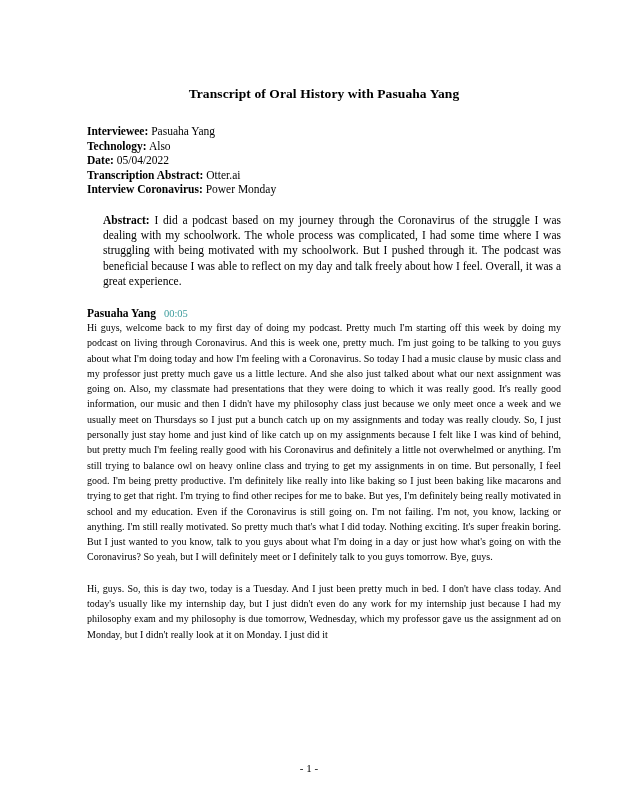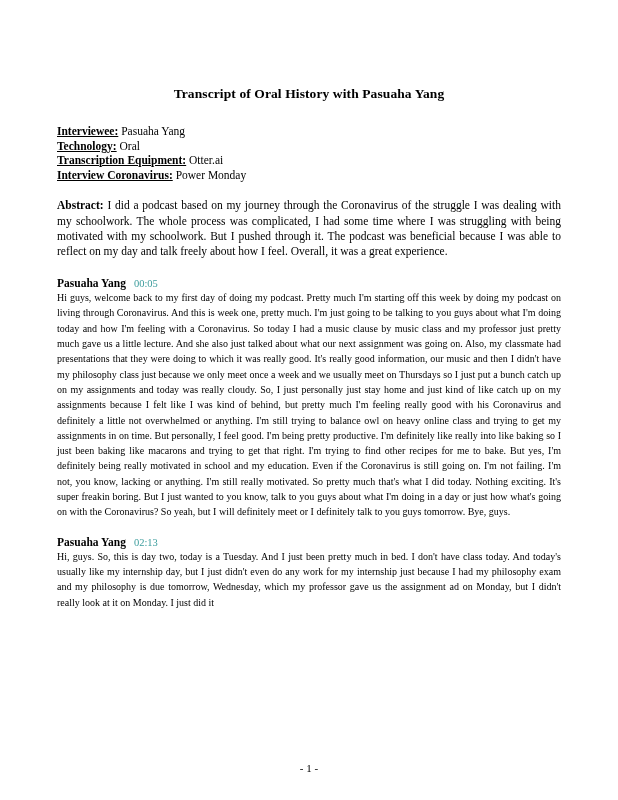--- a/index.html
+++ b/index.html
@@ -10,47 +10,46 @@
   body {
     font-family: "Liberation Serif", serif;
   }
   .page {
     width: 618px;
     height: 800px;
     background: #ffffff;
     margin: 0 auto;
     position: relative;
     box-sizing: border-box;
-    padding: 86px 57px 30px 57px;
+    padding: 86px 57px 30px 87px;
     overflow: hidden;
   }
   .doc-title {
     text-align: center;
     font-weight: bold;
     font-size: 13.5px;
     margin: 0 0 22px 0;
     letter-spacing: 0.1px;
   }
   .meta-block {
     margin: 0 0 16px 0;
   }
   .meta-line {
     font-size: 11.5px;
     line-height: 14.6px;
     margin: 0;
   }
   .meta-label {
     font-weight: bold;
-    text-decoration: underline;
   }
   .abstract {
     font-size: 11.5px;
     line-height: 15.2px;
     text-align: justify;
-    margin: 0 0 18px 0;
+    margin: 0 0 18px 16px;
   }
   .abstract-label {
     font-weight: bold;
   }
   .entry {
     margin: 0 0 16px 0;
   }
   .entry-head {
     margin: 0 0 1px 0;
     font-size: 11.5px;
@@ -85,44 +84,45 @@
 
   <h1 class="doc-title">Transcript of Oral History with Pasuaha Yang</h1>
 
   <div class="meta-block">
     <p class="meta-line">
       <span class="meta-label">Interviewee:</span>
       <span>Pasuaha Yang</span>
     </p>
     <p class="meta-line">
       <span class="meta-label">Technology:</span>
-      <span>Oral</span>
+      <span>Also</span>
     </p>
     <p class="meta-line">
-      <span class="meta-label">Transcription Equipment:</span>
+      <span class="meta-label">Date:</span>
+      <span>05/04/2022</span>
+    </p>
+    <p class="meta-line">
+      <span class="meta-label">Transcription Abstract:</span>
       <span>Otter.ai</span>
     </p>
     <p class="meta-line">
       <span class="meta-label">Interview Coronavirus:</span>
       <span>Power Monday</span>
     </p>
   </div>
 
   <p class="abstract">
     <span class="abstract-label">Abstract:</span><span> I did a podcast based on my journey through the Coronavirus of the struggle I was dealing with my schoolwork. The whole process was complicated, I had some time where I was struggling with being motivated with my schoolwork. But I pushed through it. The podcast was beneficial because I was able to reflect on my day and talk freely about how I feel. Overall, it was a great experience.</span>
   </p>
 
   <div class="entry">
     <p class="entry-head">
       <span class="speaker">Pasuaha Yang</span><span class="timestamp">00:05</span>
     </p>
     <p class="entry-body">Hi guys, welcome back to my first day of doing my podcast. Pretty much I'm starting off this week by doing my podcast on living through Coronavirus. And this is week one, pretty much. I'm just going to be talking to you guys about what I'm doing today and how I'm feeling with a Coronavirus. So today I had a music clause by music class and my professor just pretty much gave us a little lecture. And she also just talked about what our next assignment was going on. Also, my classmate had presentations that they were doing to which it was really good. It's really good information, our music and then I didn't have my philosophy class just because we only meet once a week and we usually meet on Thursdays so I just put a bunch catch up on my assignments and today was really cloudy. So, I just personally just stay home and just kind of like catch up on my assignments because I felt like I was kind of behind, but pretty much I'm feeling really good with his Coronavirus and definitely a little not overwhelmed or anything. I'm still trying to balance owl on heavy online class and trying to get my assignments in on time. But personally, I feel good. I'm being pretty productive. I'm definitely like really into like baking so I just been baking like macarons and trying to get that right. I'm trying to find other recipes for me to bake. But yes, I'm definitely being really motivated in school and my education. Even if the Coronavirus is still going on. I'm not failing. I'm not, you know, lacking or anything. I'm still really motivated. So pretty much that's what I did today. Nothing exciting. It's super freakin boring. But I just wanted to you know, talk to you guys about what I'm doing in a day or just how what's going on with the Coronavirus? So yeah, but I will definitely meet or I definitely talk to you guys tomorrow. Bye, guys.</p>
   </div>
 
   <div class="entry">
-    <p class="entry-head">
-      <span class="speaker">Pasuaha Yang</span><span class="timestamp">02:13</span>
-    </p>
     <p class="entry-body">Hi, guys. So, this is day two, today is a Tuesday. And I just been pretty much in bed. I don't have class today. And today's usually like my internship day, but I just didn't even do any work for my internship just because I had my philosophy exam and my philosophy is due tomorrow, Wednesday, which my professor gave us the assignment ad on Monday, but I didn't really look at it on Monday. I just did it</p>
   </div>
 
   <div class="footer">- 1 -</div>
 </div>
 
 </body></html>

